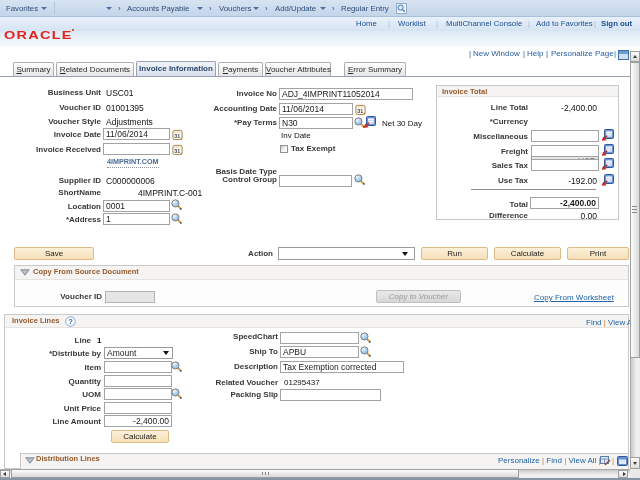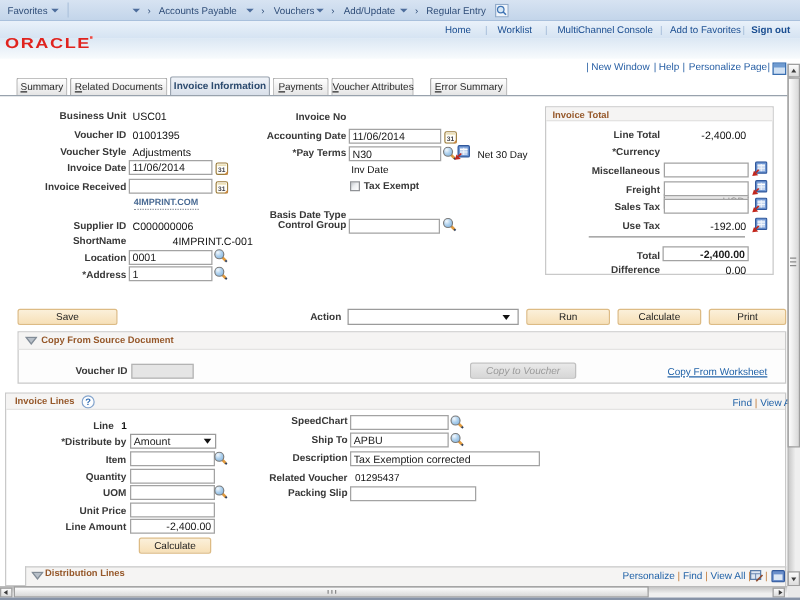--- a/index.html
+++ b/index.html
@@ -115,20 +115,21 @@
   <div class="lbl" style="left:-19px;top:176px;width:120px;">Supplier ID</div>
   <div class="val" style="left:106px;top:176px;">C000000006</div>
   <div class="lbl" style="left:-19px;top:188px;width:120px;">ShortName</div>
   <div class="val" style="left:118px;top:188px;margin-left:20px;">4IMPRINT.C-001</div>
   <div class="lbl" style="left:-19px;top:202px;width:120px;">Location</div>
   <div class="inp" style="left:103px;top:200px;width:67px;height:12px;">0001</div>
   <div class="lbl" style="left:-19px;top:215px;width:120px;">*Address</div>
   <div class="inp" style="left:103px;top:213px;width:67px;height:12px;">1</div>
 
   <div class="lbl" style="left:157px;top:89px;width:120px;">Invoice No</div>
+  <div class="inp" style="left:279px;top:88px;width:134px;height:12px;">ADJ_4IMPRINT11052014</div>
   <div class="lbl" style="left:157px;top:104px;width:120px;">Accounting Date</div>
   <div class="inp" style="left:279px;top:103px;width:74px;height:12px;">11/06/2014</div>
   <div class="lbl" style="left:157px;top:118px;width:120px;">*Pay Terms</div>
   <div class="inp" style="left:279px;top:117px;width:74px;height:12px;">N30</div>
   <div class="val" style="left:382px;top:119px;font-size:8px;">Net 30 Day</div>
   <div class="lbl" style="left:157px;top:131px;width:120px;margin-top:36px;">Basis Date Type</div>
   <div class="val" style="left:281px;top:131px;font-size:8px;">Inv Date</div>
   <div class="abs" style="left:280px;top:145px;width:6px;height:6px;border:1px solid #909296;background:linear-gradient(135deg,#c4c8cd 0%,#eef0f2 45%,#ffffff 100%);"></div>
   <div class="lbl" style="left:291px;top:144px;width:60px;text-align:left;">Tax Exempt</div>
   <div class="lbl" style="left:157px;top:175px;width:120px;">Control Group</div>
@@ -198,21 +199,21 @@
   <div class="inp" style="left:104px;top:402px;width:68px;height:12px;"></div>
   <div class="lbl" style="left:-19px;top:417px;width:120px;">Line Amount</div>
   <div class="inp" style="left:104px;top:415px;width:68px;height:12px;text-align:right;">-2,400.00</div>
   <div class="btn" style="left:111px;top:430px;width:58px;height:13px;">Calculate</div>
 
   <div class="lbl" style="left:158px;top:332px;width:120px;">SpeedChart</div>
   <div class="inp" style="left:280px;top:332px;width:79px;height:12px;"></div>
   <div class="lbl" style="left:158px;top:347px;width:120px;">Ship To</div>
   <div class="inp" style="left:280px;top:346px;width:79px;height:12px;">APBU</div>
   <div class="lbl" style="left:158px;top:362px;width:120px;">Description</div>
-  <div class="inp" style="left:280px;top:361px;width:152px;height:12px;">Tax Exemption corrected</div>
+  <div class="inp" style="left:280px;top:361px;width:124px;height:12px;">Tax Exemption corrected</div>
   <div class="lbl" style="left:158px;top:378px;width:120px;">Related Voucher</div>
   <div class="val" style="left:284px;top:378px;font-size:8px;">01295437</div>
   <div class="lbl" style="left:158px;top:390px;width:120px;">Packing Slip</div>
   <div class="inp" style="left:280px;top:389px;width:101px;height:12px;"></div>
 
   <div class="abs" style="left:20px;top:453px;width:609px;height:16px;border:1px solid #c9c9c9;border-bottom:none;box-sizing:border-box;background:#f5f4f3;"></div>
   <svg class="ico" style="left:25px;top:457px" width="10" height="7" viewBox="0 0 10 7">
       <path d="M0.8,0.8 L9.2,0.8 L5,6.2 Z" fill="#b8c0c9" stroke="#828c97" stroke-width="1"></path>
     </svg>
   <div class="abs sect-title" style="left:36px;top:454px;">Distribution Lines</div>

